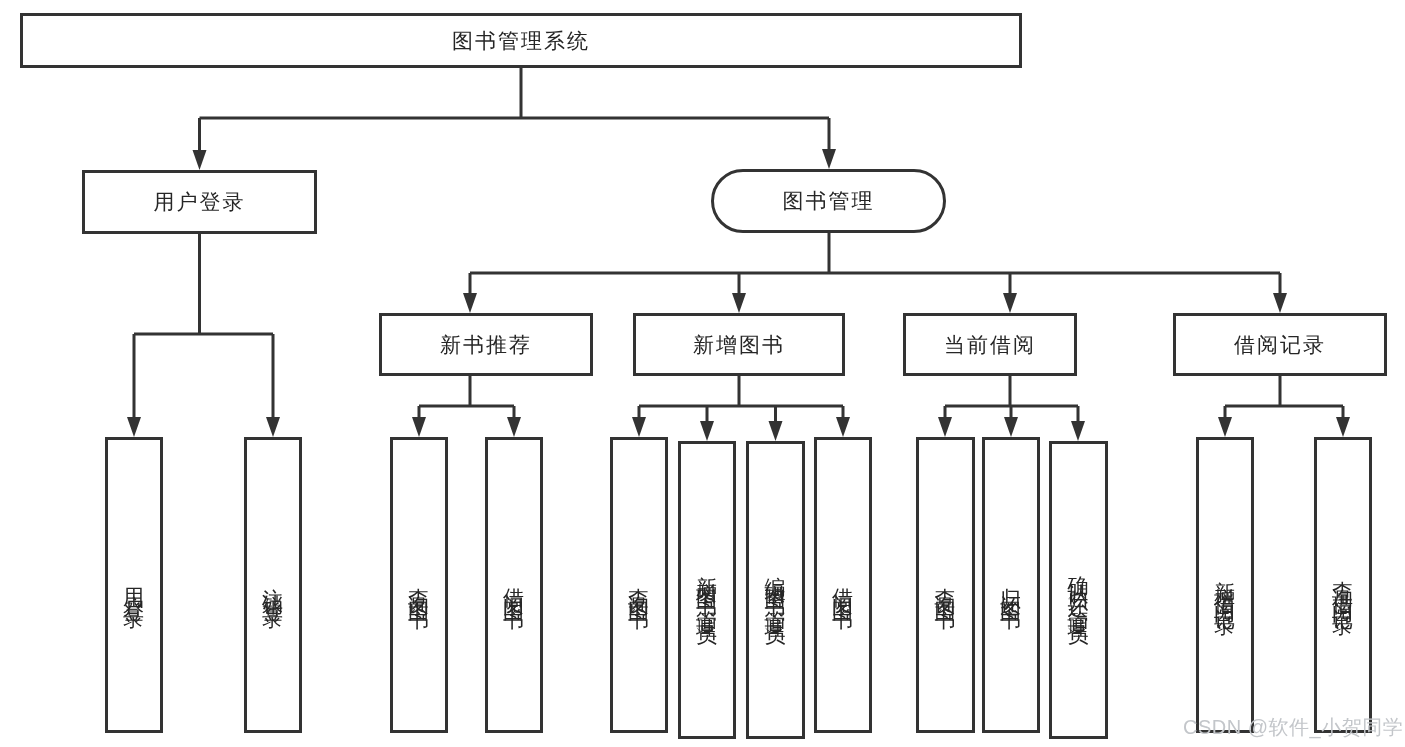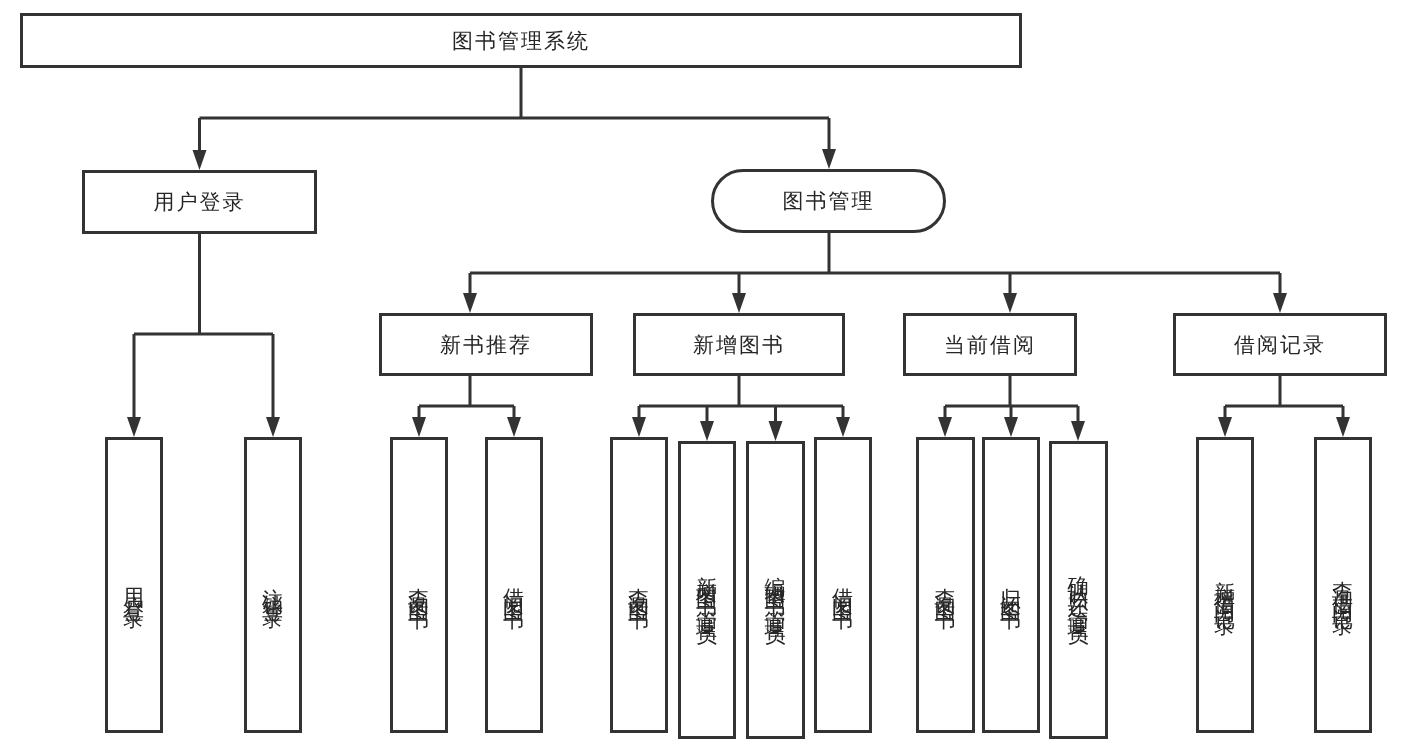--- a/index.html
+++ b/index.html
@@ -169,14 +169,15 @@
     <span>确认归还（管理员）</span>
   </div>
 
   <div class="node v-node" style="left:1196px; top:437px; width:58px; height:296px;">
     <span>新增借阅记录</span>
   </div>
   <div class="node v-node" style="left:1314px; top:437px; width:58px; height:296px;">
     <span>查询借阅记录</span>
   </div>
 
+  <div id="watermark">CSDN @软件_小贺同学</div>
 
 </div>
 
 </body></html>

